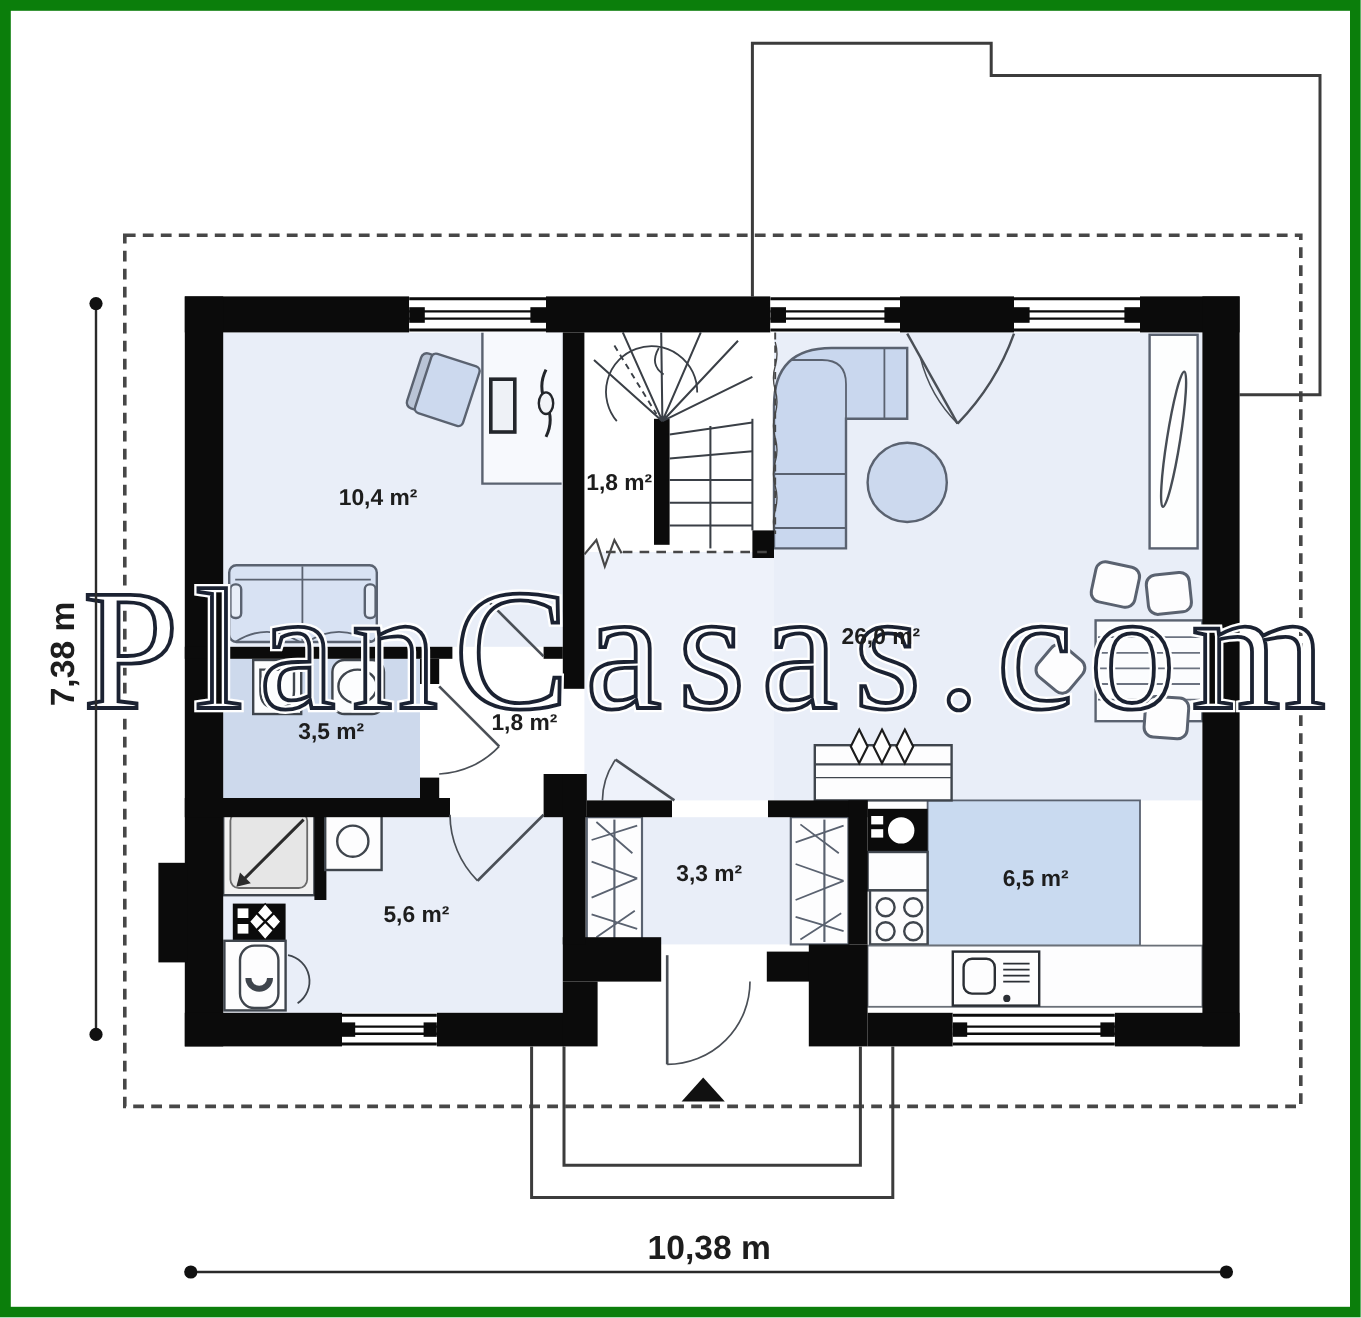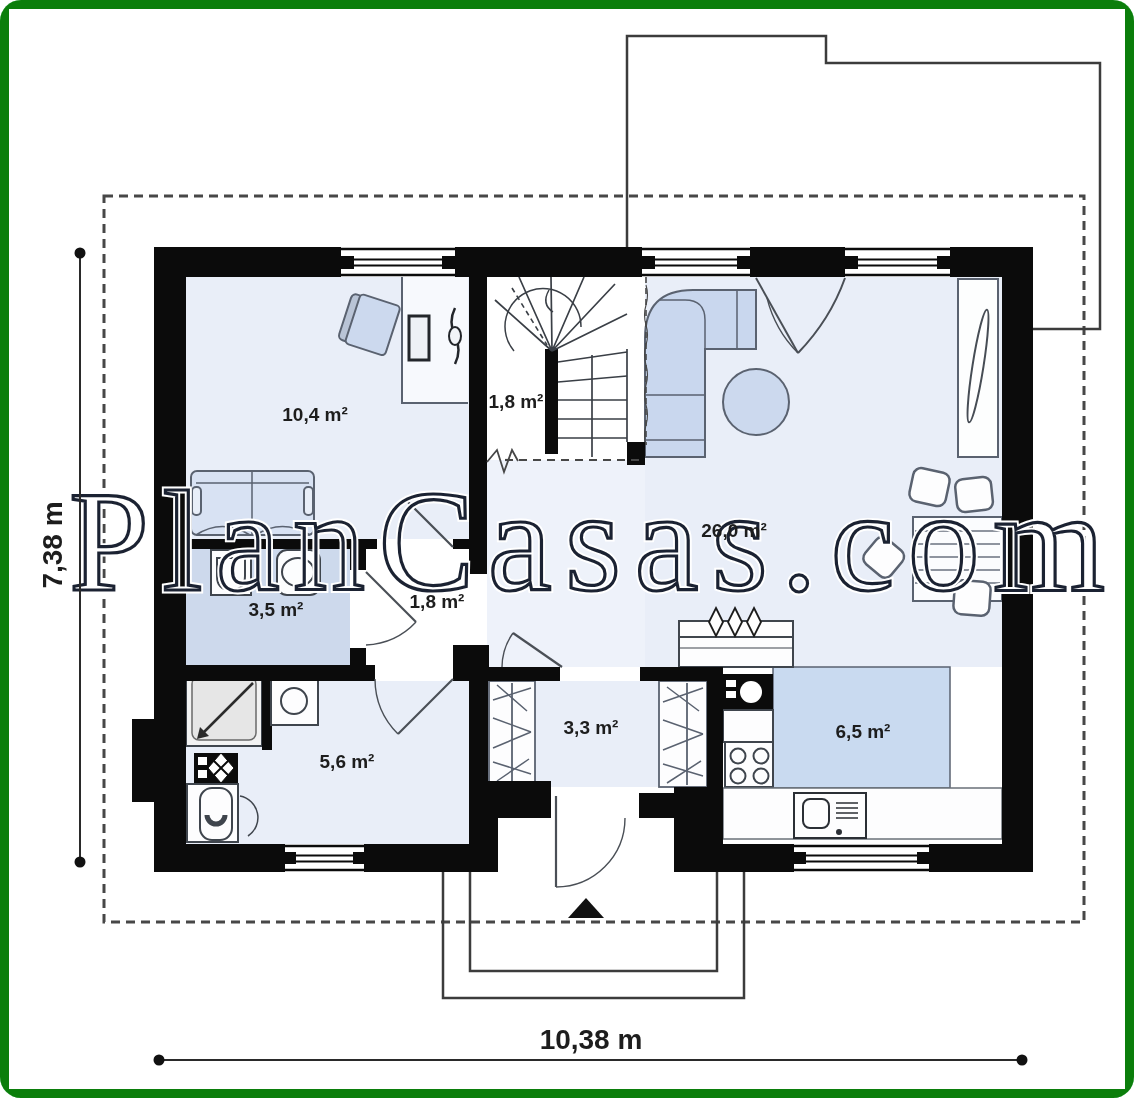--- a/index.html
+++ b/index.html
@@ -1,16 +1,16 @@
 <!DOCTYPE html>
 <html><head>
 <meta charset="utf-8">
 <style>
   html,body{margin:0;padding:0;background:#fff;}
-  .page{position:relative;width:1134px;height:1098px;background:#22c55e;overflow:hidden;border-radius:21px;}
+  .page{position:relative;width:1134px;height:1098px;background:#22c55e;overflow:hidden;}
   svg{position:absolute;left:0;top:0;}
   text{font-family:"Liberation Sans",sans-serif;}
   .wm{font-family:"Liberation Serif",serif;}
 </style>
 </head>
 <body>
 <div class="page">
 <svg width="1134" height="1098" viewBox="0 0 1134 1098">
 
 <rect x="0" y="0" width="1134" height="1098" fill="#ffffff"></rect>

